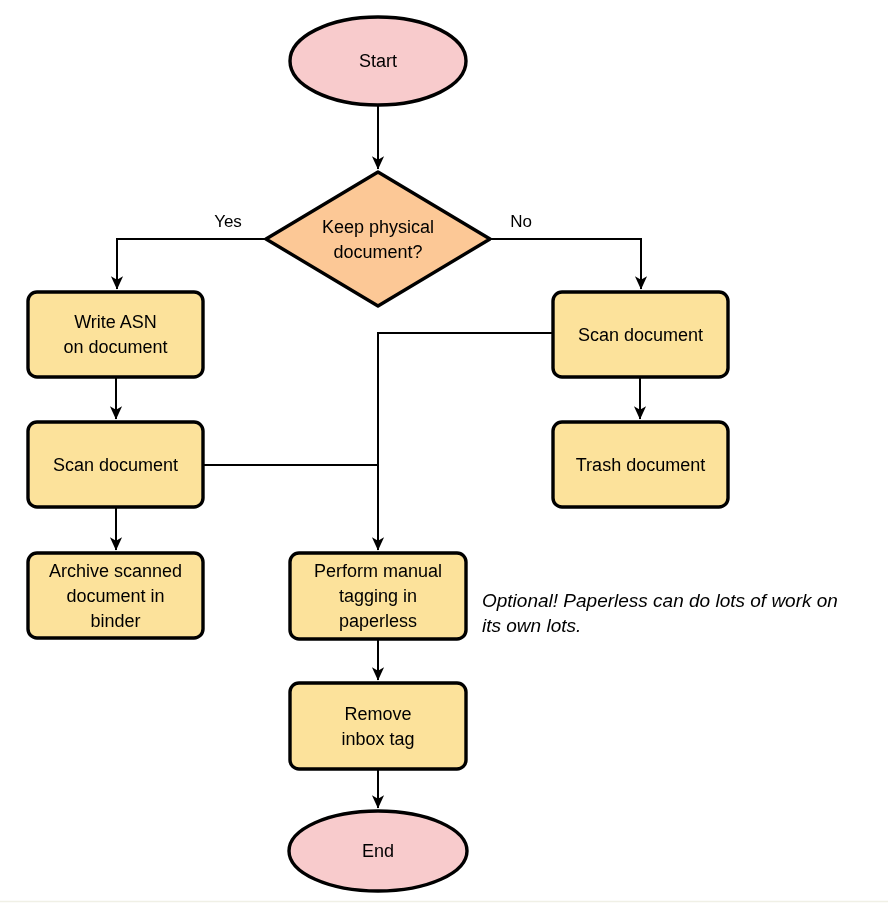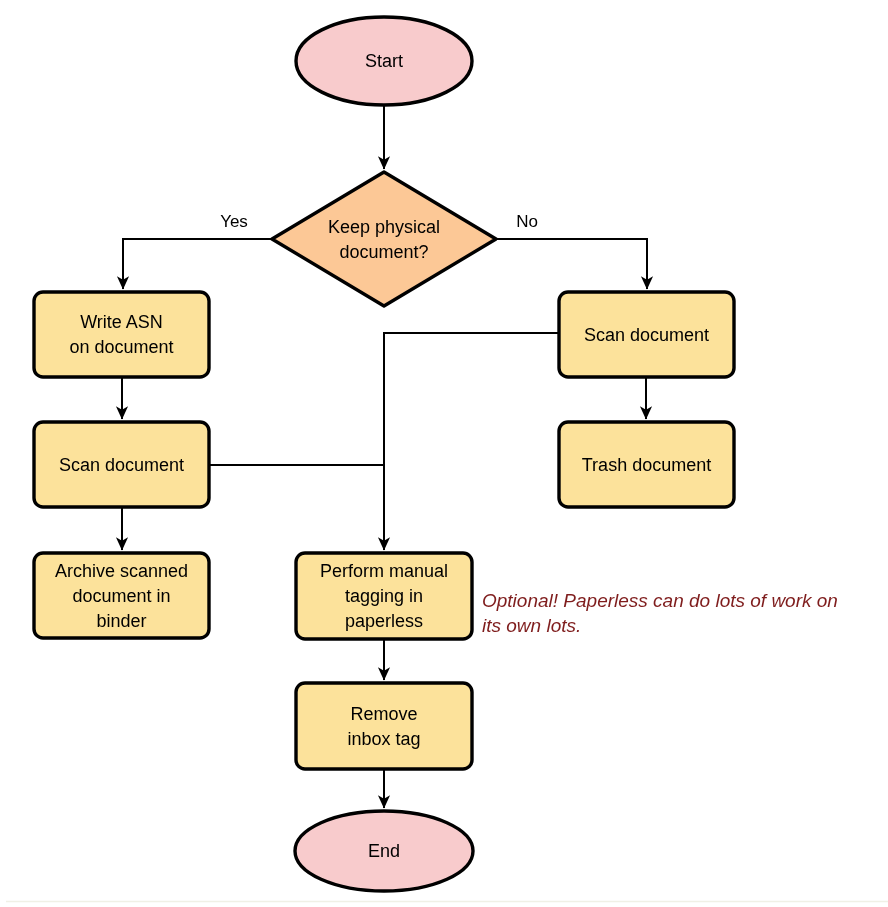--- a/index.html
+++ b/index.html
@@ -3,28 +3,28 @@
 <meta charset="utf-8">
 <style>
   html, body { margin: 0; padding: 0; }
   body {
     width: 888px; height: 907px;
     background: #ffffff;
     font-family: "Liberation Sans", sans-serif;
     position: relative;
     overflow: hidden;
   }
-  .stage { position: absolute; inset: 0; padding-left: 6px; }
+  .stage { position: absolute; inset: 0; }
   svg { display: block; }
   .annotation {
     position: absolute;
     font-style: italic;
     font-size: 19px;
     line-height: 25px;
-    color: #7f1d1d;
+    color: #000000;
     white-space: nowrap;
   }
 </style>
 </head>
 <body>
 
 <div class="stage">
   <svg id="fc" width="888" height="907" viewBox="0 0 888 907">
       <defs>
         <marker id="arrow" viewBox="0 0 12 12" refX="11" refY="6" markerWidth="14" markerHeight="14" orient="auto" markerUnits="userSpaceOnUse">

